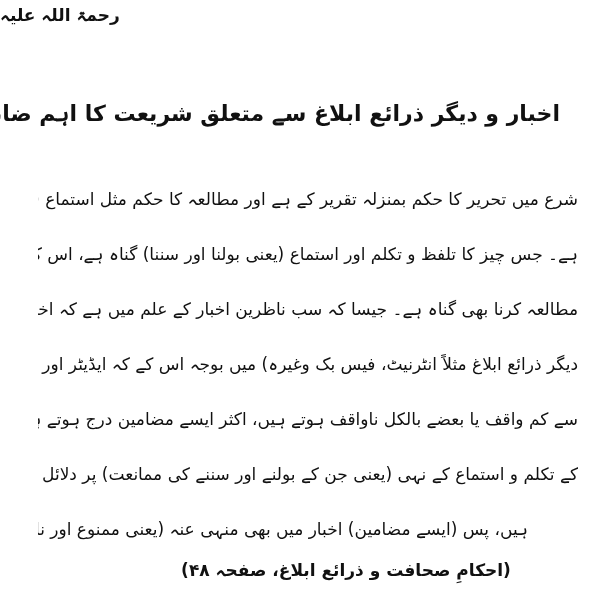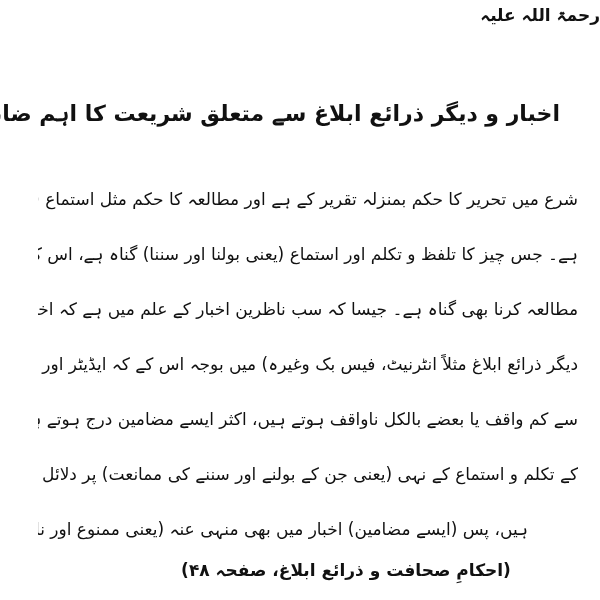--- a/index.html
+++ b/index.html
@@ -18,21 +18,21 @@
     .page {
       position: absolute;
       left: 0; top: 0;
       width: 600px; height: 600px;
       direction: rtl;
     }
     .honorific {
       position: absolute;
       top: 2px;
       left: 0; right: 0;
-      text-align: right;
+      text-align: left;
       font-size: 17px;
       font-weight: bold;
       line-height: 26px;
     }
     .title {
       position: absolute;
       top: 96px;
       left: 40px; right: 40px;
       text-align: center;
       font-size: 22px;

